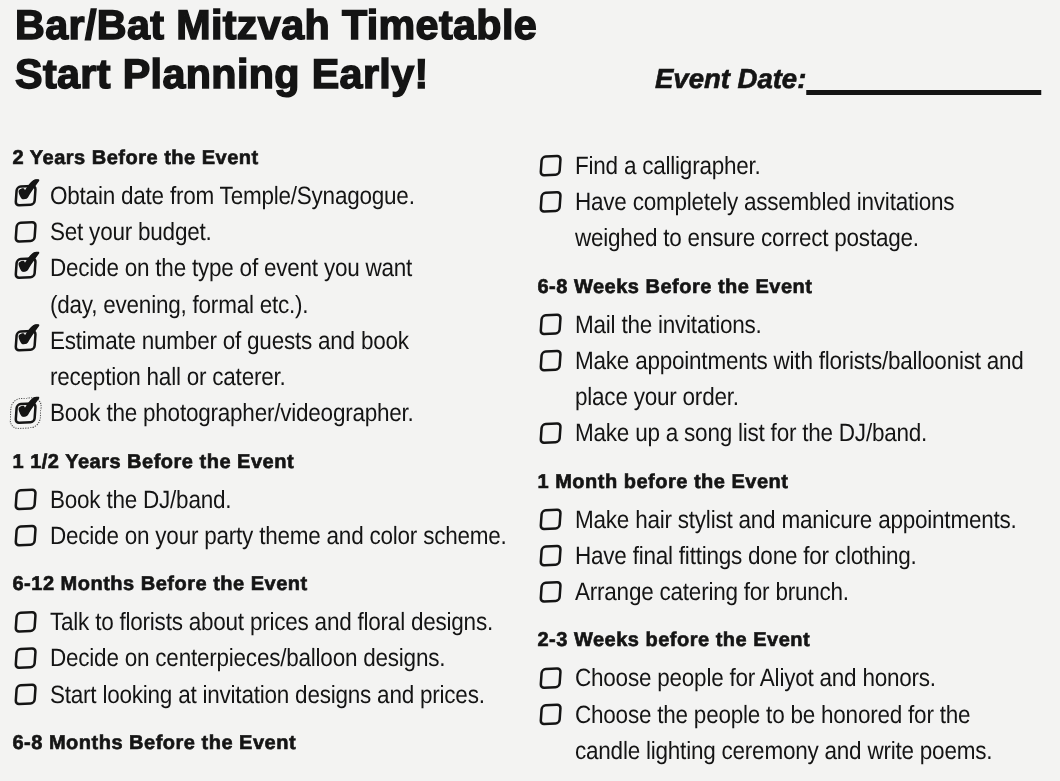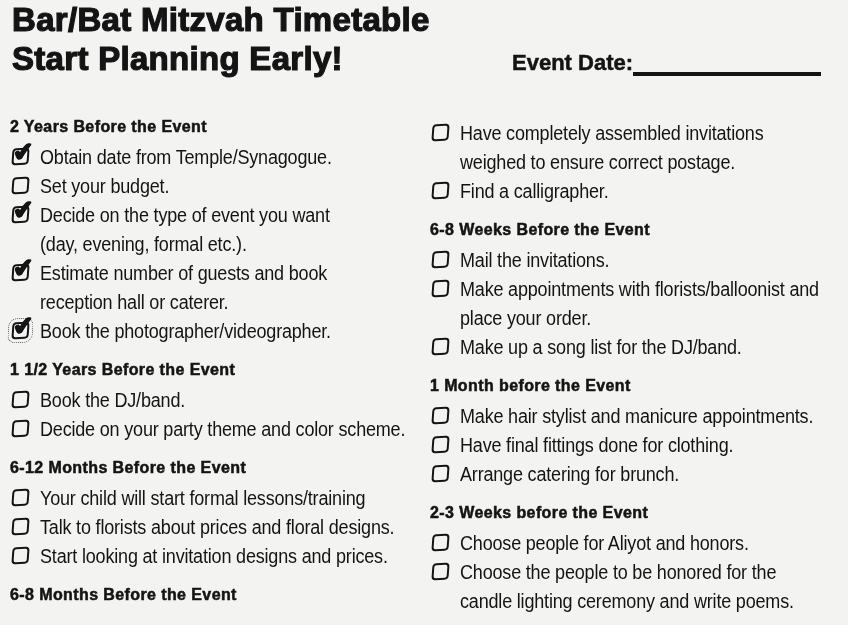--- a/index.html
+++ b/index.html
@@ -7,22 +7,22 @@
     width:848px;height:625px;overflow:hidden;position:relative;
     background:var(--bg,#f3f3f2);color:var(--ink,#141414);
     font-family:"Liberation Sans", sans-serif;
   }
   .title{
     position:absolute;left:12px;top:0;
     font-size:33px;line-height:39px;font-weight:bold;
     letter-spacing:.3px;-webkit-text-stroke:1.2px;
   }
   .event-date{
-    position:absolute;left:512px;top:50px;
-    display:flex;align-items:flex-end;gap:0;
+    position:absolute;left:524px;top:50px;
+    display:flex;align-items:flex-end;gap:0;font-style:italic;
   }
   .event-date .label{
     font-size:22px;font-weight:bold;-webkit-text-stroke:.5px;line-height:26px;
   }
   .event-date .line{
     width:188px;height:22px;border-bottom:4px solid var(--ink,#141414);
   }
   .col{position:absolute;}
   .col-left{left:10px;top:115px;width:414px;}
   .col-right{left:430px;top:119px;width:414px;}
@@ -106,45 +106,45 @@
       </div>
       <div class="item">
         <span class="checkbox"></span>
         <span class="item-text">Decide on your party theme and color scheme.</span>
       </div>
     </section>
     <section class="section">
       <h2>6-12 Months Before the Event</h2>
       <div class="item">
         <span class="checkbox"></span>
-        <span class="item-text">Your child will start formal lessons/training</span>
+        <span class="item-text">Talk to florists about prices and floral designs.</span>
       </div>
       <div class="item">
         <span class="checkbox"></span>
-        <span class="item-text">Talk to florists about prices and floral designs.</span>
+        <span class="item-text">Decide on centerpieces/balloon designs.</span>
       </div>
       <div class="item">
         <span class="checkbox"></span>
         <span class="item-text">Start looking at invitation designs and prices.</span>
       </div>
     </section>
     <section class="section">
       <h2>6-8 Months Before the Event</h2>
     </section>
   </div>
 <div class="col col-right">
     <section class="section">
       <div class="item">
         <span class="checkbox"></span>
-        <span class="item-text">Have completely assembled invitations
-weighed to ensure correct postage.</span>
+        <span class="item-text">Find a calligrapher.</span>
       </div>
       <div class="item">
         <span class="checkbox"></span>
-        <span class="item-text">Find a calligrapher.</span>
+        <span class="item-text">Have completely assembled invitations
+weighed to ensure correct postage.</span>
       </div>
     </section>
     <section class="section">
       <h2>6-8 Weeks Before the Event</h2>
       <div class="item">
         <span class="checkbox"></span>
         <span class="item-text">Mail the invitations.</span>
       </div>
       <div class="item">
         <span class="checkbox"></span>

